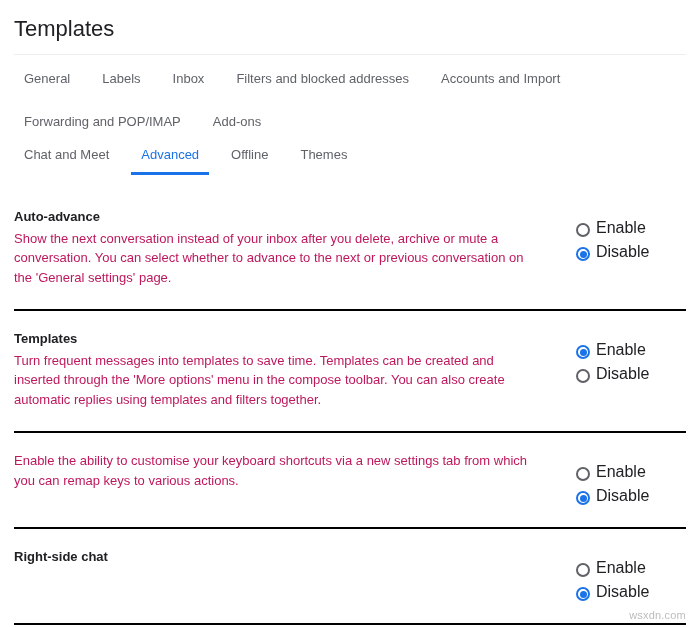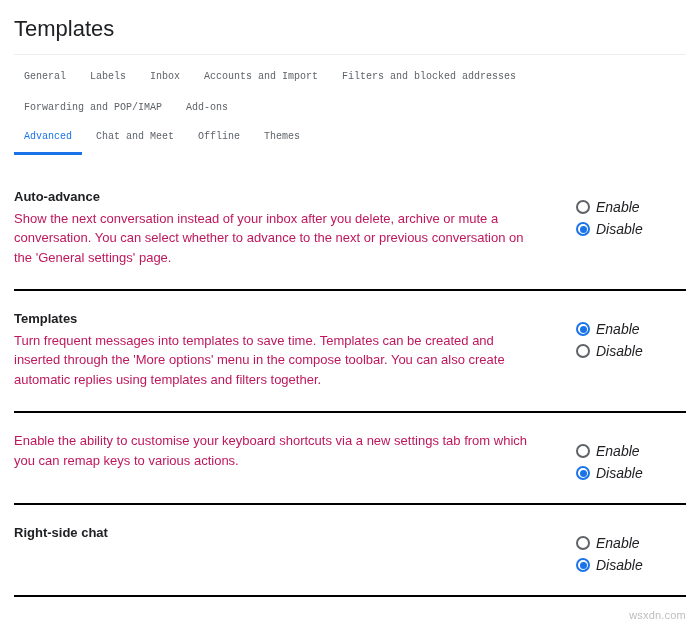--- a/index.html
+++ b/index.html
@@ -16,26 +16,25 @@
   }
   h1 {
     font-size: 22px;
     font-weight: 400;
     margin: 0 0 12px 0;
     color: #202124;
   }
   .tabs {
     display: flex;
     flex-wrap: wrap;
-    gap: 4px;
+    gap: 12px;
     border-top: 1px solid #eee;
     padding-top: 10px;
-    font-size: 10px;
+    font-size: 13px;
     color: #5f6368;
-    font-family: Liberation Mono, monospace;
   }
   .tab {
     padding: 6px 10px 10px 10px;
     cursor: pointer;
     white-space: nowrap;
     color: #5f6368;
   }
   .tab.active {
     color: #1a73e8;
     border-bottom: 3px solid #1a73e8;
@@ -72,26 +71,25 @@
   }
   .row .opts {
     flex: 0 0 110px;
     display: flex;
     flex-direction: column;
     gap: 6px;
     padding-top: 12px;
   }
   .opt {
     display: flex;
-    align-items: center;
+    align-items: flex-end;
     gap: 6px;
-    font-size: 14px;
+    font-size: 16px;
     color: #202124;
     cursor: pointer;
-    font-style: italic;
   }
   .radio {
     width: 14px;
     height: 14px;
     border: 2px solid #5f6368;
     border-radius: 50%;
     display: inline-flex;
     align-items: center;
     justify-content: center;
     background: #fff;
@@ -119,28 +117,28 @@
 </head>
 <body>
 
 <div class="page">
   <h1>Templates</h1>
 
   <div class="tabs">
     <div class="tab">General</div>
     <div class="tab">Labels</div>
     <div class="tab">Inbox</div>
+    <div class="tab">Filters and blocked addresses</div>
     <div class="tab">Accounts and Import</div>
-    <div class="tab">Filters and blocked addresses</div>
     <div class="tab">Forwarding and POP/IMAP</div>
     <div class="tab">Add-ons</div>
   </div>
   <div class="tabs tabs-row2" style="border-top:none;padding-top:2px;">
+    <div class="tab">Chat and Meet</div>
     <div class="tab active">Advanced</div>
-    <div class="tab">Chat and Meet</div>
     <div class="tab">Offline</div>
     <div class="tab">Themes</div>
   </div>
 
   <div class="settings-list">
 
     <div class="row">
       <div class="desc">
         <div class="title">Auto-advance</div>
         <div class="body">Show the next conversation instead of your inbox after you delete, archive or mute a conversation. You can select whether to advance to the next or previous conversation on the 'General settings' page.</div>

